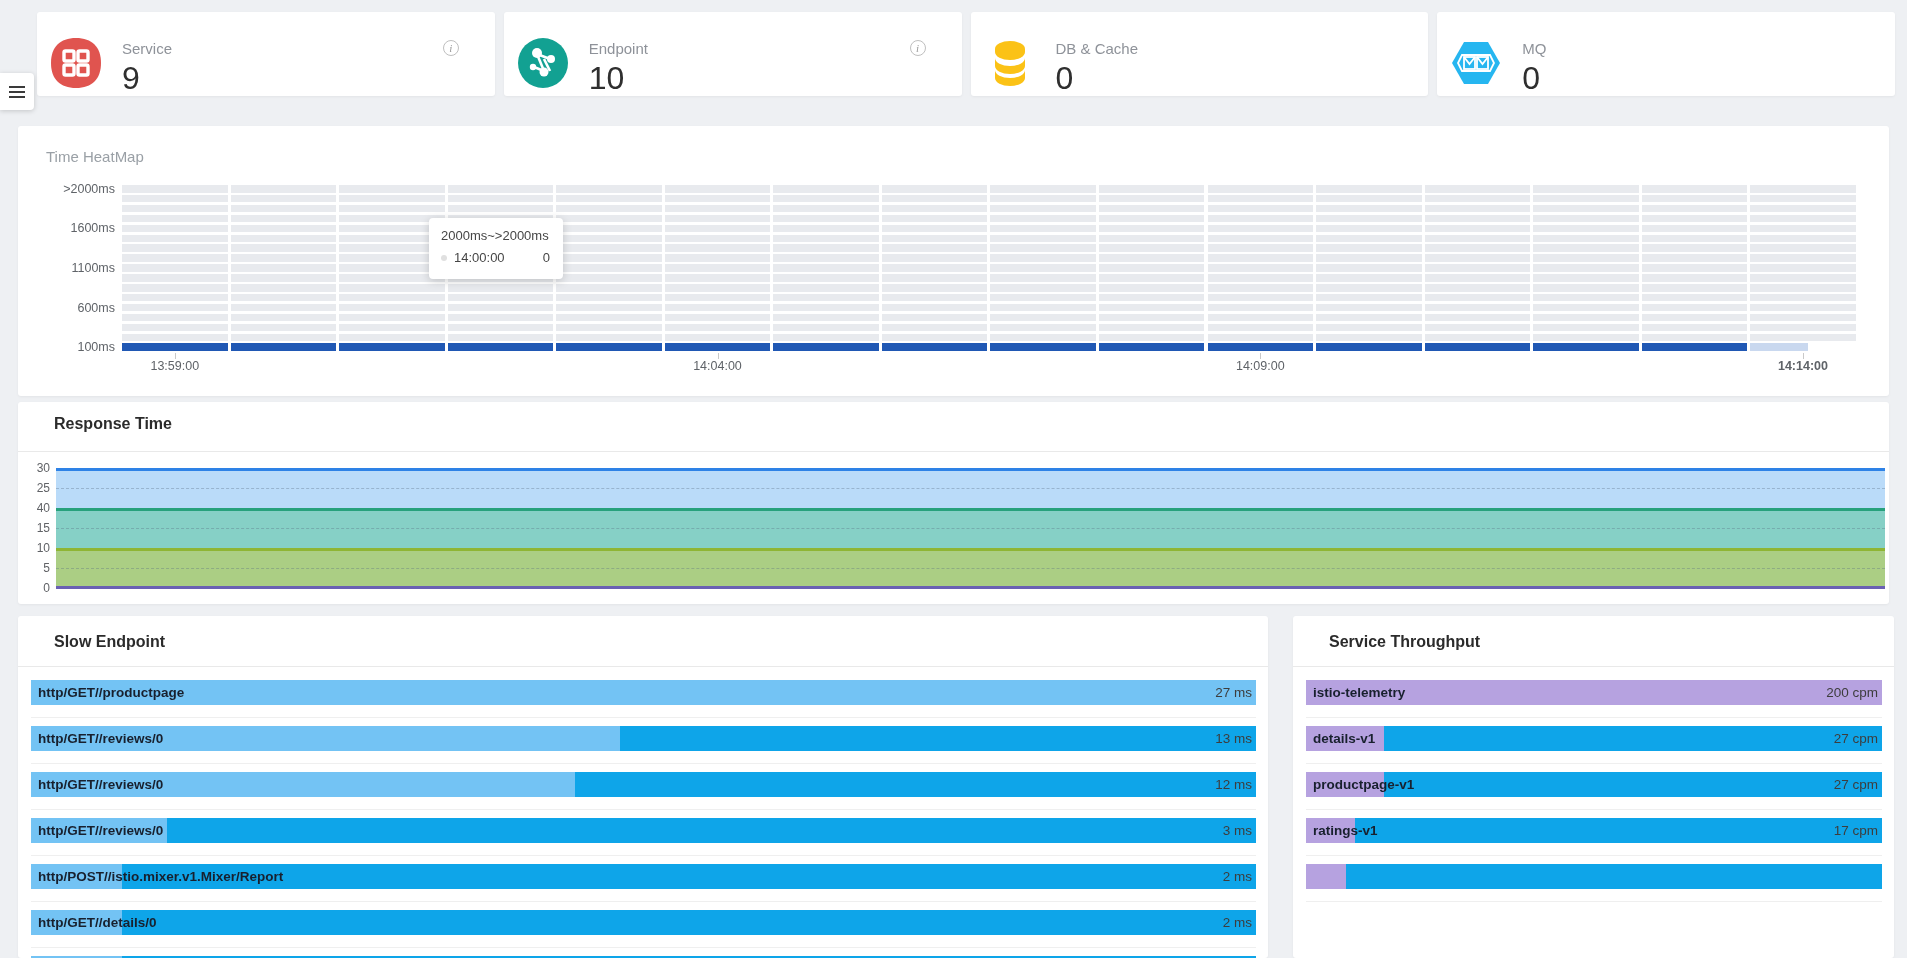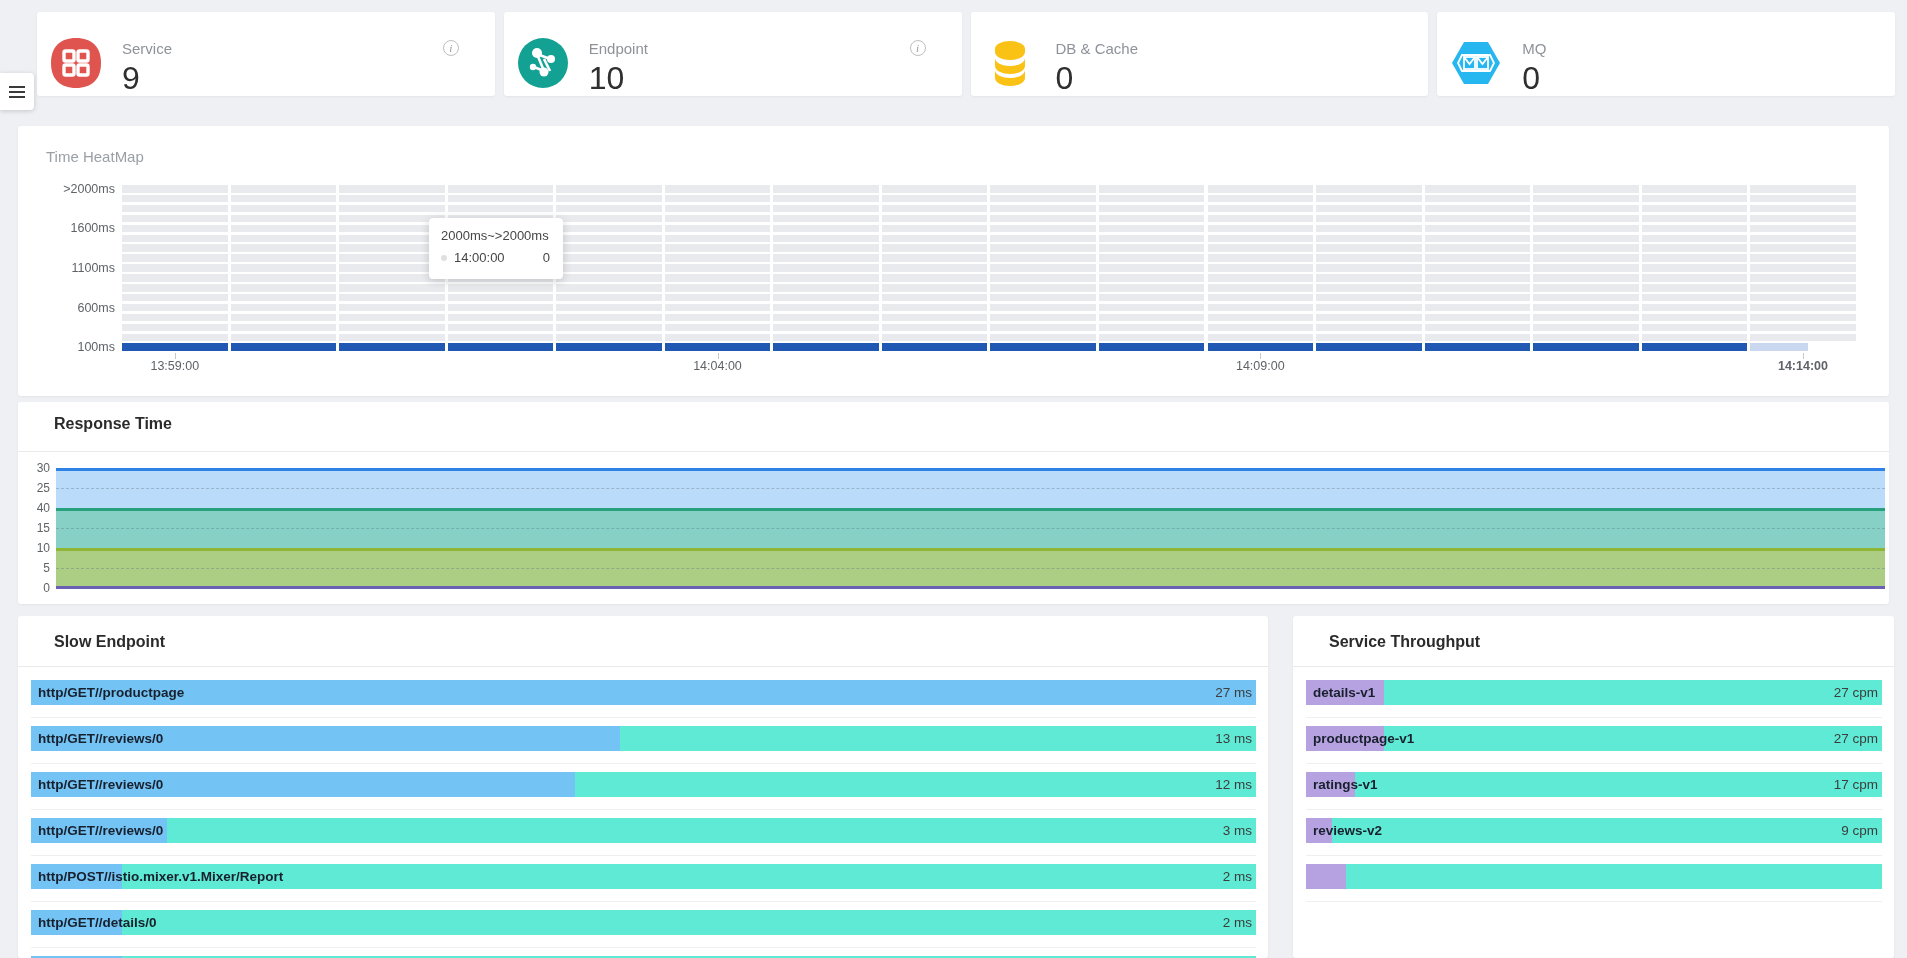--- a/index.html
+++ b/index.html
@@ -49,21 +49,21 @@
   .rp-band { position:absolute; left:0; right:0; height:40px; }
   .rp-zero { position:absolute; left:0; right:0; bottom:-1px; height:3px; }
   .rp-dash { position:absolute; left:0; right:0; border-top:1px dashed rgba(90,110,130,0.35); }
 
   
   .list-title { position:absolute; left:36px; top:17px; font-size:16px; font-weight:bold; color:#2b2b2b; }
   .list-divider { position:absolute; left:0; right:0; top:50px; border-top:1px solid #e9e9e9; }
   .bar-list { position:absolute; left:13px; right:12px; top:64px; }
   .bar-row { position:relative; height:46px; }
   .bar-row::after { content:""; position:absolute; left:0; right:0; top:37px; border-top:1px solid #efefef; }
-  .bar-track { position:relative; height:25px; background:#5eead4; }
+  .bar-track { position:relative; height:25px; background:#0ea5e9; }
   .bar-fill { position:absolute; left:0; top:0; bottom:0; }
   .bar-label { position:absolute; left:7px; top:0; height:25px; line-height:25px; font-size:13.5px; font-weight:bold; color:#18202e; white-space:nowrap; }
   .bar-value { position:absolute; right:4px; top:0; height:25px; line-height:25px; font-size:13.5px; color:#3d3d3d; }
   #slow-panel { left:18px; top:616px; width:1250px; height:342px; overflow:hidden; }
   #tp-panel { left:1293px; top:616px; width:601px; height:342px; overflow:hidden; }
 </style>
 </head>
 <body>
 
 <div class="cards">
@@ -524,20 +524,27 @@
       </div>
     </div>
 </div>
 
 <div class="panel" id="tp-panel">
   <div class="list-title">Service Throughput</div>
   <div class="list-divider"></div>
   <div class="bar-list" id="tp-list">
       <div class="bar-row">
         <div class="bar-track">
+          <div class="bar-fill" style="width: 100%; background: rgb(182, 162, 224);"></div>
+          <div class="bar-label">istio-telemetry</div>
+          <div class="bar-value">200 cpm</div>
+        </div>
+      </div>
+      <div class="bar-row">
+        <div class="bar-track">
           <div class="bar-fill" style="width: 13.5%; background: rgb(182, 162, 224);"></div>
           <div class="bar-label">details-v1</div>
           <div class="bar-value">27 cpm</div>
         </div>
       </div>
       <div class="bar-row">
         <div class="bar-track">
           <div class="bar-fill" style="width: 13.5%; background: rgb(182, 162, 224);"></div>
           <div class="bar-label">productpage-v1</div>
           <div class="bar-value">27 cpm</div>
@@ -545,24 +552,17 @@
       </div>
       <div class="bar-row">
         <div class="bar-track">
           <div class="bar-fill" style="width: 8.5%; background: rgb(182, 162, 224);"></div>
           <div class="bar-label">ratings-v1</div>
           <div class="bar-value">17 cpm</div>
         </div>
       </div>
       <div class="bar-row">
         <div class="bar-track">
-          <div class="bar-fill" style="width: 4.5%; background: rgb(182, 162, 224);"></div>
-          <div class="bar-label">reviews-v2</div>
-          <div class="bar-value">9 cpm</div>
-        </div>
-      </div>
-      <div class="bar-row">
-        <div class="bar-track">
           <div class="bar-fill" style="width: 7%; background: rgb(182, 162, 224);"></div>
         </div>
       </div>
     </div>
 </div>
 
 </body></html>

